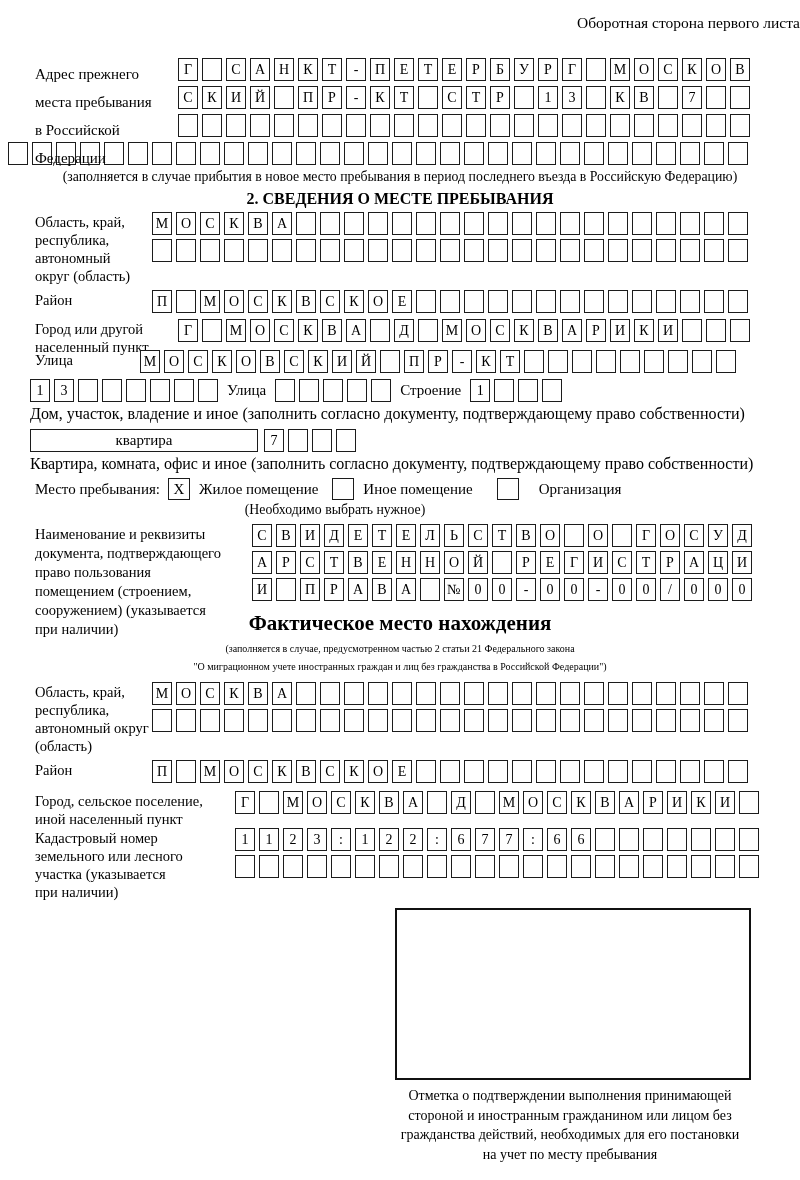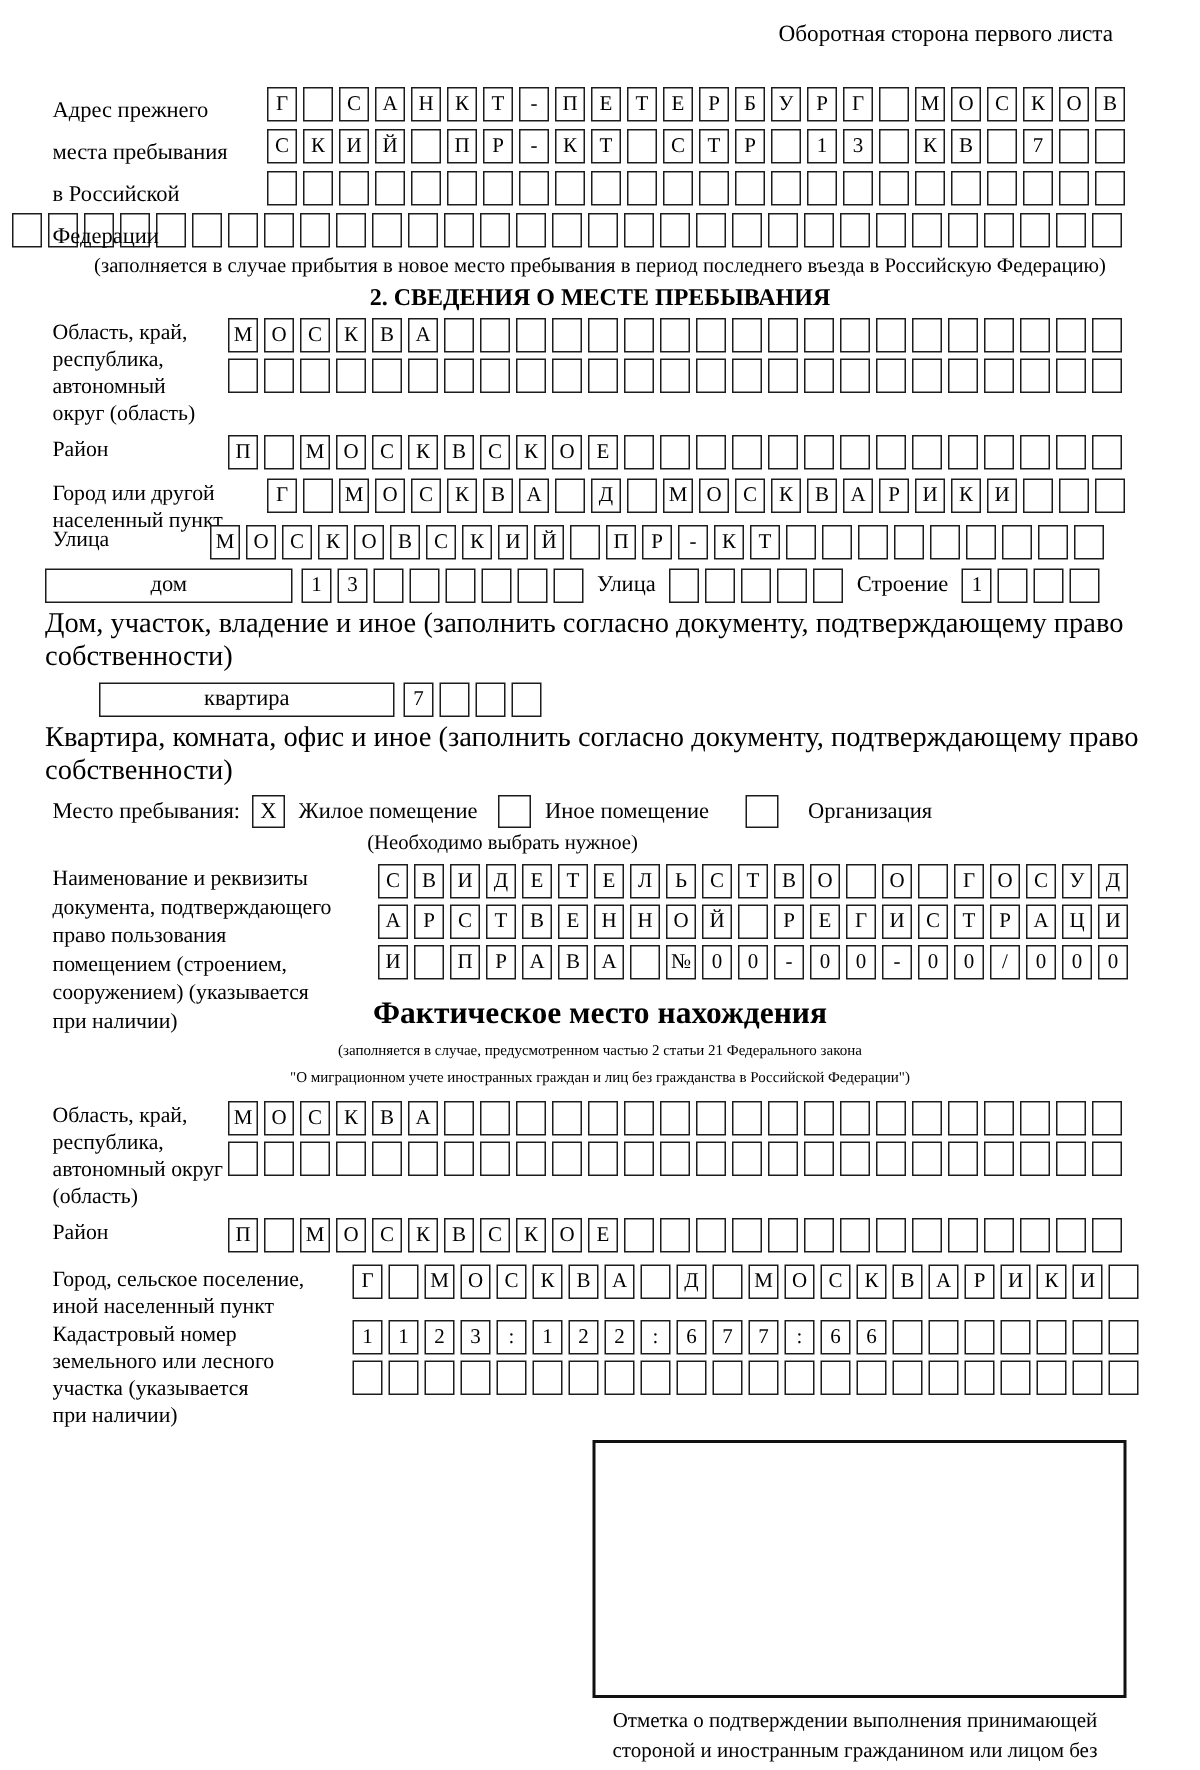--- a/index.html
+++ b/index.html
@@ -4,21 +4,21 @@
 <style>
   * { box-sizing: border-box; }
   html,body { margin:0; padding:0; }
   body {
     width:800px; height:1180px; background:#ffffff; color:#000;
     font-family:"Liberation Serif","DejaVu Serif",serif;
     overflow:hidden; position:relative;
   }
   #page { padding-top:14px; }
 
-  .hdr { text-align:right; padding-right:58px; font-size:15.5px; }
+  .hdr { text-align:right; font-size:15.5px; }
 
   
   .cellrow { display:flex; gap:4px; }
   .cell {
     width:20px; height:23px; border:1.5px solid #1c1c1c; flex:0 0 auto;
     display:flex; align-items:center; justify-content:center;
     font-size:14px; line-height:1; background:#fff;
   }
 
   
@@ -46,23 +46,23 @@
   .mt4{margin-top:4px}.mt6{margin-top:6px}.mt8{margin-top:8px}
   .mt14{margin-top:14px}.mt28{margin-top:28px}
 
   
   .houserow { display:flex; align-items:flex-start; margin-left:30px; margin-top:6px; gap:6px; }
   .wide-box {
     height:23px; border:1.8px solid #1c1c1c; display:flex; align-items:center;
     justify-content:center; font-size:15px; flex:0 0 auto;
   }
   .box-house { width:165px; }
-  .box-apt { width:197px;margin-left:36px; }
+  .box-apt { width:228px; }
   .inline-lbl { font-size:15px; line-height:23px; padding:0 3px; flex:0 0 auto; }
-  .note-left { margin-left:30px; margin-top:3px; font-size:19px; }
+  .note-left { margin-left:30px; margin-top:3px; font-size:16px; }
 
   
   .stayrow { display:flex; align-items:center; margin-left:35px; margin-top:5px; font-size:15px; }
   .checkbox {
     width:22px; height:22px; border:1.6px solid #1c1c1c; flex:0 0 auto;
     display:flex; align-items:center; justify-content:center; font-size:15px;
   }
   .stay-note { margin-left:35px; width:600px; text-align:center; font-size:13.8px; margin-top:2px; }
 
   .fact-title { margin-top:10px; text-align:center; font-size:21px; font-weight:bold; }
@@ -361,21 +361,20 @@
           <span class="cell"></span>
           <span class="cell"></span>
           <span class="cell"></span>
           <span class="cell"></span>
           <span class="cell"></span>
         </div>
     </div>
   </div>
 
   <div class="houserow">
-    <div class="wide-box box-house">дом</div>
     <div class="cellrow">
         <span class="cell">1</span>
         <span class="cell">3</span>
         <span class="cell"></span>
         <span class="cell"></span>
         <span class="cell"></span>
         <span class="cell"></span>
         <span class="cell"></span>
         <span class="cell"></span>
       </div>

